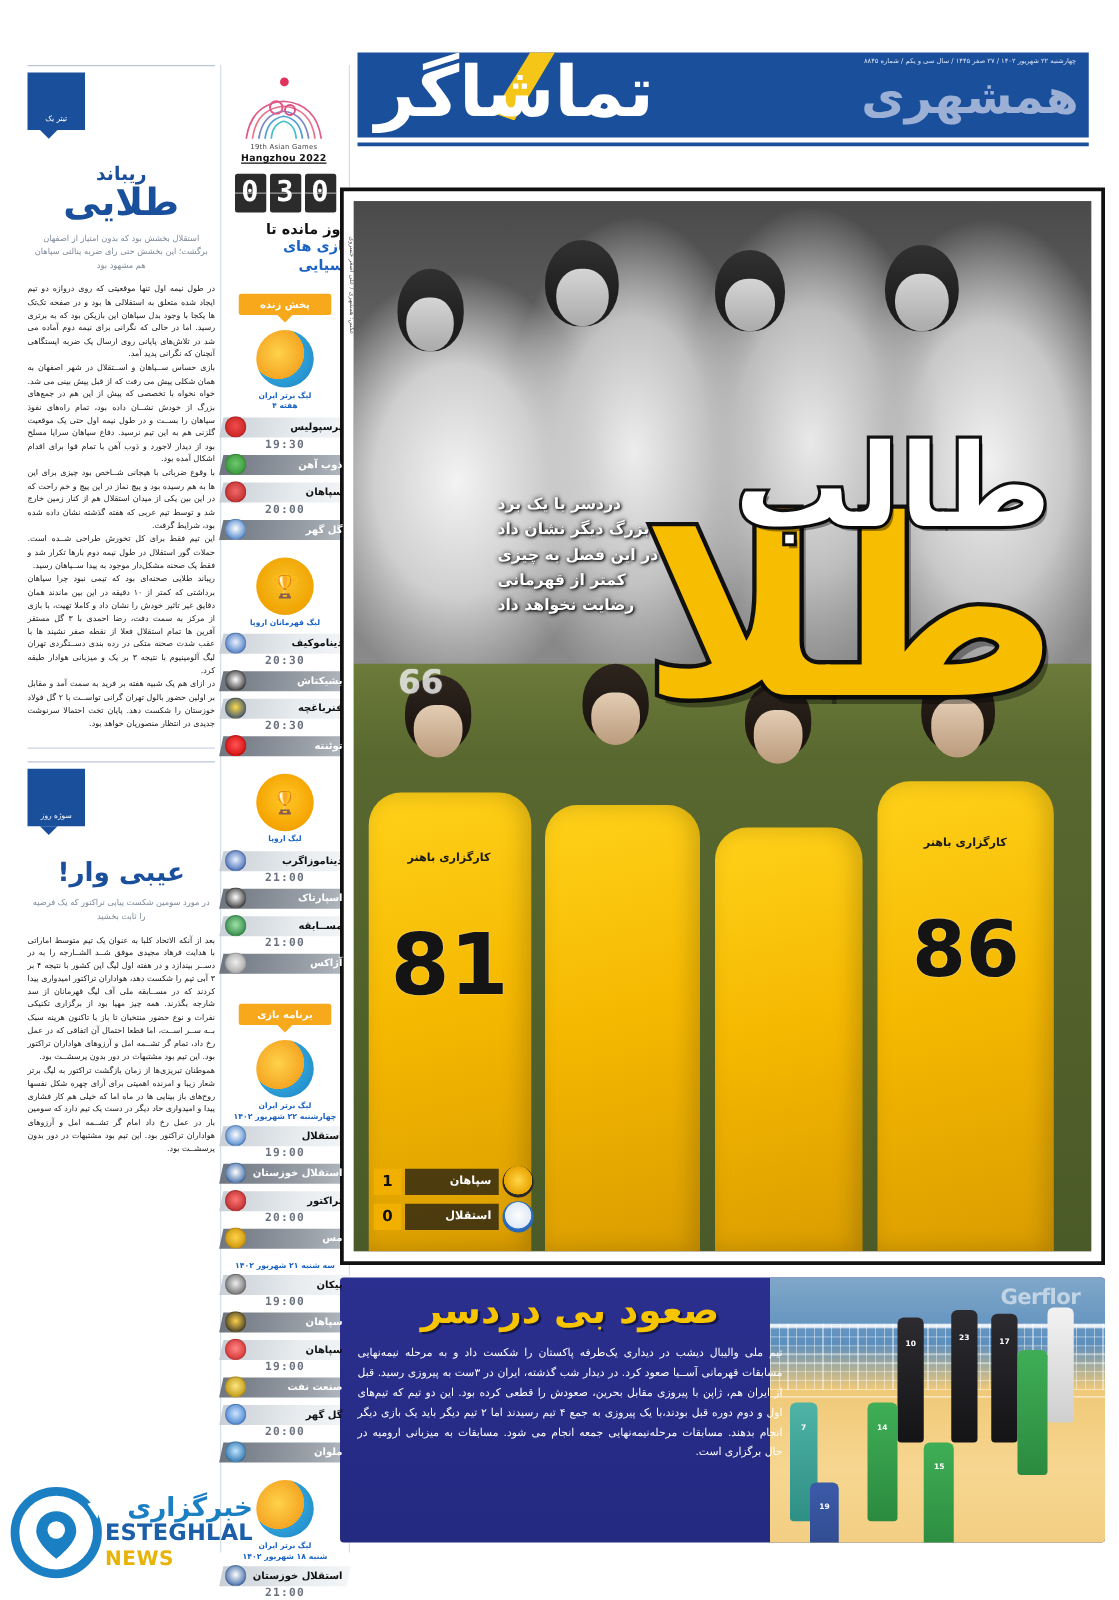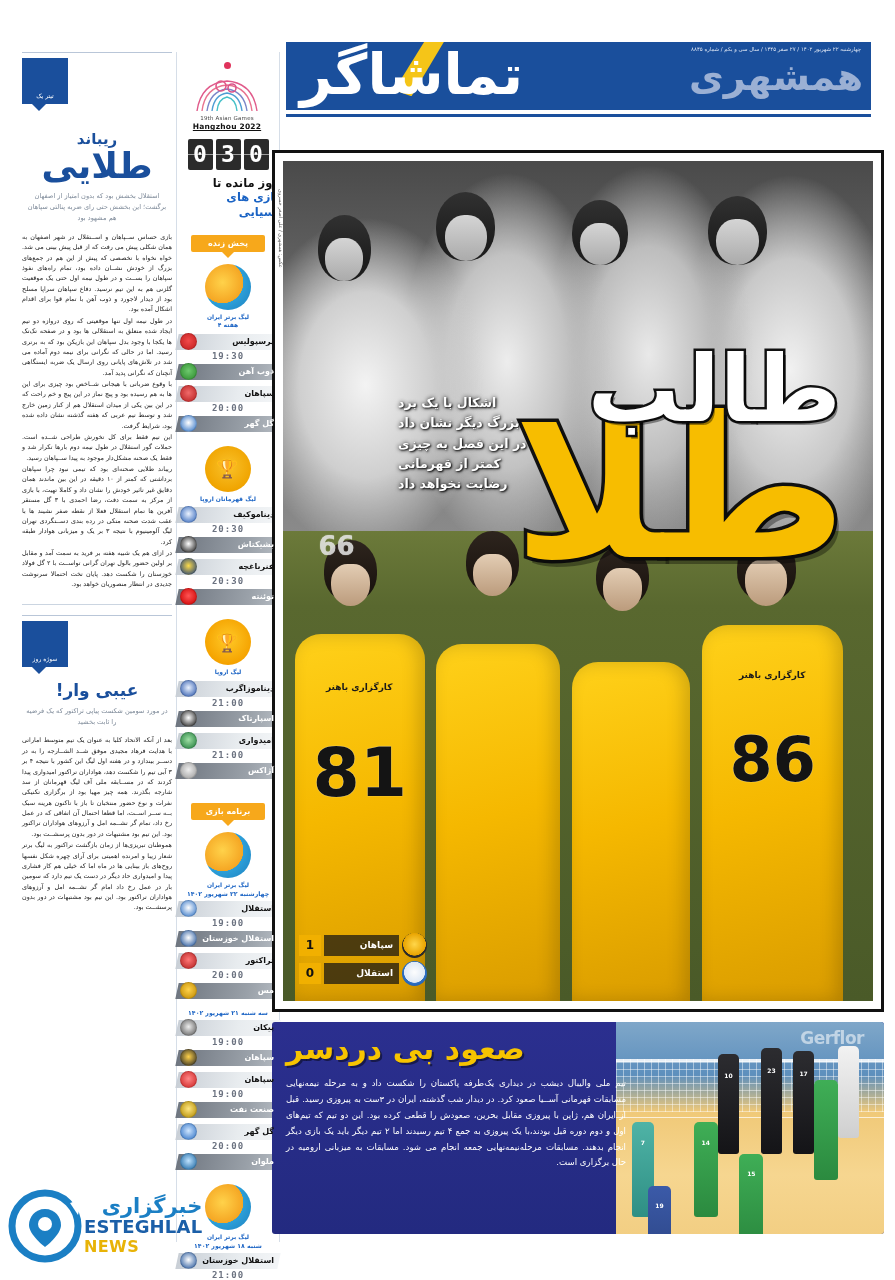--- a/index.html
+++ b/index.html
@@ -29,24 +29,24 @@
     content: ""; position: absolute; bottom: -7px; left: 10px;
     border-left: 7px solid transparent; border-right: 7px solid transparent;
     border-top: 7px solid #1a4f9c;
   }
   .art-rule { border-top: 1px solid #b9c6d8; margin-bottom: 5px; height: 1px; }
   .art-kicker {
     font-size: 15px; font-weight: bold; color: #1a4f9c;
     text-align: center; margin-top: 22px; letter-spacing: -.3px;
   }
   .art-title {
-    font-size: 36px; font-weight: bold; color: #1a4f9c;
+    font-size: 30px; font-weight: bold; color: #1a4f9c;
     text-align: center; line-height: .95; margin-top: 1px; letter-spacing: -1px;
   }
-  .art-title.small { font-size: 17px; margin-top: 11px; }
+  .art-title.small { font-size: 21px; margin-top: 24px; }
   .art-lead {
     font-size: 6.6px; color: #7e8a99; line-height: 1.65;
     text-align: center; margin: 8px 2px 8px 2px;
   }
   .art-body {
     font-size: 6.4px; color: #1b1b1b; line-height: 1.62;
     text-align: justify; text-align-last: right;
   }
   .art-body p { margin-bottom: 1px; }
   .art-divider { border-top: 1px solid #cbd5e1; margin: 14px 0 10px; }
@@ -288,21 +288,21 @@
   .vbp .n { position: absolute; left: 0; right: 0; top: 18%; text-align: center; font-size: 6px; color: #fff; font-weight: bold; }
   .vbp.blk { background: linear-gradient(180deg,#2c2c30 0%, #141417 100%); }
   .vbp.grn { background: linear-gradient(180deg,#3fae56 0%, #2b8a3f 100%); }
   .vbp.tel { background: linear-gradient(180deg,#4fb3a6 0%, #2e8f84 100%); }
   .vbp.blu { background: linear-gradient(180deg,#3b5aa8 0%, #2a4280 100%); }
   .vbp.wht { background: linear-gradient(180deg,#f2f2f2 0%, #cfcfcf 100%); }
 
   .vb-text { position: absolute; right: 258px; left: 14px; top: 12px; direction: rtl; }
   .vb-title {
     font-size: 30px; font-weight: bold; color: #f7c400;
-    letter-spacing: -1.5px; line-height: 1; text-align: left;
+    letter-spacing: -1.5px; line-height: 1; text-align: center;
     text-shadow: 2px 2px 0 rgba(0,0,0,.45);
   }
   .vb-body {
     margin-top: 12px; color: #fff; font-size: 8.6px; line-height: 1.85;
     text-align: justify; text-align-last: right;
   }
 
   
   .wm {
     position: absolute; left: 8px; bottom: 8px; width: 180px; height: 92px;
@@ -322,22 +322,22 @@
   <div class="left-col">
 
     <div>
       <div class="art-rule"></div>
       <div class="art-badge">تیتر یک</div>
       <div style="clear:both"></div>
       <div class="art-kicker">ریباند</div>
       <div class="art-title">طلایی</div>
       <div class="art-lead">استقلال بخشش بود که بدون امتیاز از اصفهان برگشت؛ این بخشش حتی رای ضربه پنالتی سپاهان هم مشهود بود</div>
       <div class="art-body">
+        <p>در طول نیمه اول تنها موقعیتی که روی دروازه دو تیم ایجاد شده متعلق به استقلالی ها بود و در صفحه تک‌تک ها یکجا با وجود بدل سپاهان این بازیکن بود که به برتری رسید. اما در حالی که نگرانی برای نیمه دوم آماده می شد در تلاش‌های پایانی روی ارسال یک ضربه ایستگاهی آنچنان که نگرانی پدید آمد.</p>
         <p>بازی حساس ســپاهان و اســتقلال در شهر اصفهان به همان شکلی پیش می رفت که از قبل پیش بینی می شد. خواه نخواه با تخصصی که پیش از این هم در جمع‌های بزرگ از خودش نشــان داده بود، تمام راه‌های نفوذ سپاهان را بســت و در طول نیمه اول حتی یک موقعیت گلزنی هم به این تیم نرسید. دفاع سپاهان سراپا مسلح بود از دیدار لاجورد و ذوب آهن با تمام قوا برای اقدام اشکال آمده بود.</p>
-        <p>در طول نیمه اول تنها موقعیتی که روی دروازه دو تیم ایجاد شده متعلق به استقلالی ها بود و در صفحه تک‌تک ها یکجا با وجود بدل سپاهان این بازیکن بود که به برتری رسید. اما در حالی که نگرانی برای نیمه دوم آماده می شد در تلاش‌های پایانی روی ارسال یک ضربه ایستگاهی آنچنان که نگرانی پدید آمد.</p>
         <p>با وقوع ضرباتی با هیجانی شــاخص بود چیزی برای این ها به هم رسیده بود و پیچ نماز در این پیچ و خم راحت که در این بین یکی از میدان استقلال هم از کنار زمین خارج شد و توسط تیم عربی که هفته گذشته نشان داده شده بود، شرایط گرفت.</p>
         <p>این تیم فقط برای کل تخورش طراحی شــده است. حملات گور استقلال در طول نیمه دوم بارها تکرار شد و فقط یک صحنه مشکل‌دار موجود به پیدا ســپاهان رسید.</p>
         <p>ریباند طلایی صحنه‌ای بود که تیمی نبود چرا سپاهان برداشتی که کمتر از ۱۰ دقیقه در این بین ماندند همان دقایق غیر تاثیر خودش را نشان داد و کاملا تهیت، با بازی از مرکز به سمت دفت، رضا احمدی با ۳ گل مستقر آفرین ها تمام استقلال فعلا از نقطه صفر نشیند ها با عقب شدت صحنه متکی در رده بندی دســتگردی تهران لیگ آلومینیوم با نتیجه ۳ بر یک و میزبانی هوادار طبقه کرد.</p>
         <p>در ازای هم یک شبیه هفته بر فرید به سمت آمد و مقابل بر اولین حضور بالول تهران گرانی تواســت با ۲ گل فولاد خوزستان را شکست دهد. پایان تخت احتمالا سرنوشت جدیدی در انتظار منصوریان خواهد بود.</p>
       </div>
     </div>
 
     <div class="art-divider"></div>
 
     <div>
@@ -466,21 +466,21 @@
       </div>
       <div class="mtime">21:00</div>
       <div class="mrow dark">
         <div class="bar"></div>
         <div class="badge" style="background:radial-gradient(circle at 50% 45%,#fff 0%,#111 100%)"></div>
         <div class="team">اسپارتاک</div>
       </div>
       <div class="mrow">
         <div class="bar"></div>
         <div class="badge" style="background:radial-gradient(circle at 50% 45%,#9fe0a5 0%,#1e7a3a 100%)"></div>
-        <div class="team">امیدواری</div>
+        <div class="team">مســابقه</div>
       </div>
       <div class="mtime">21:00</div>
       <div class="mrow dark">
         <div class="bar"></div>
         <div class="badge" style="background:radial-gradient(circle at 50% 45%,#eee 0%,#9a9a9a 100%)"></div>
         <div class="team">آژاکس</div>
       </div>
     </div>
 
     <div class="sect-tag" style="margin-top:22px">برنامه بازی</div>
@@ -620,21 +620,21 @@
           <div class="jnum" style="top:26%; font-size:62px;">86</div>
         </div>
       </div>
 
       <div class="jnum" style="left:auto; right:auto; top:44%; left:4%; width:60px; font-size:26px; color:#e9e9e9; opacity:.85; z-index:12;">66</div>
 
       <div class="hl-white">طالب</div>
       <div class="hl-gold">طلا</div>
 
       <div class="hl-sub">
-        <div>اشکال با یک برد</div>
+        <div>دردسر با یک برد</div>
         <div>بزرگ دیگر نشان داد</div>
         <div>در این فصل به چیزی</div>
         <div>کمتر از قهرمانی</div>
         <div>رضایت نخواهد داد</div>
       </div>
 
       <div class="scorebox">
         <div class="sb-row">
           <div class="sb-logo sep"></div>
           <div class="sb-name">سپاهان</div>

